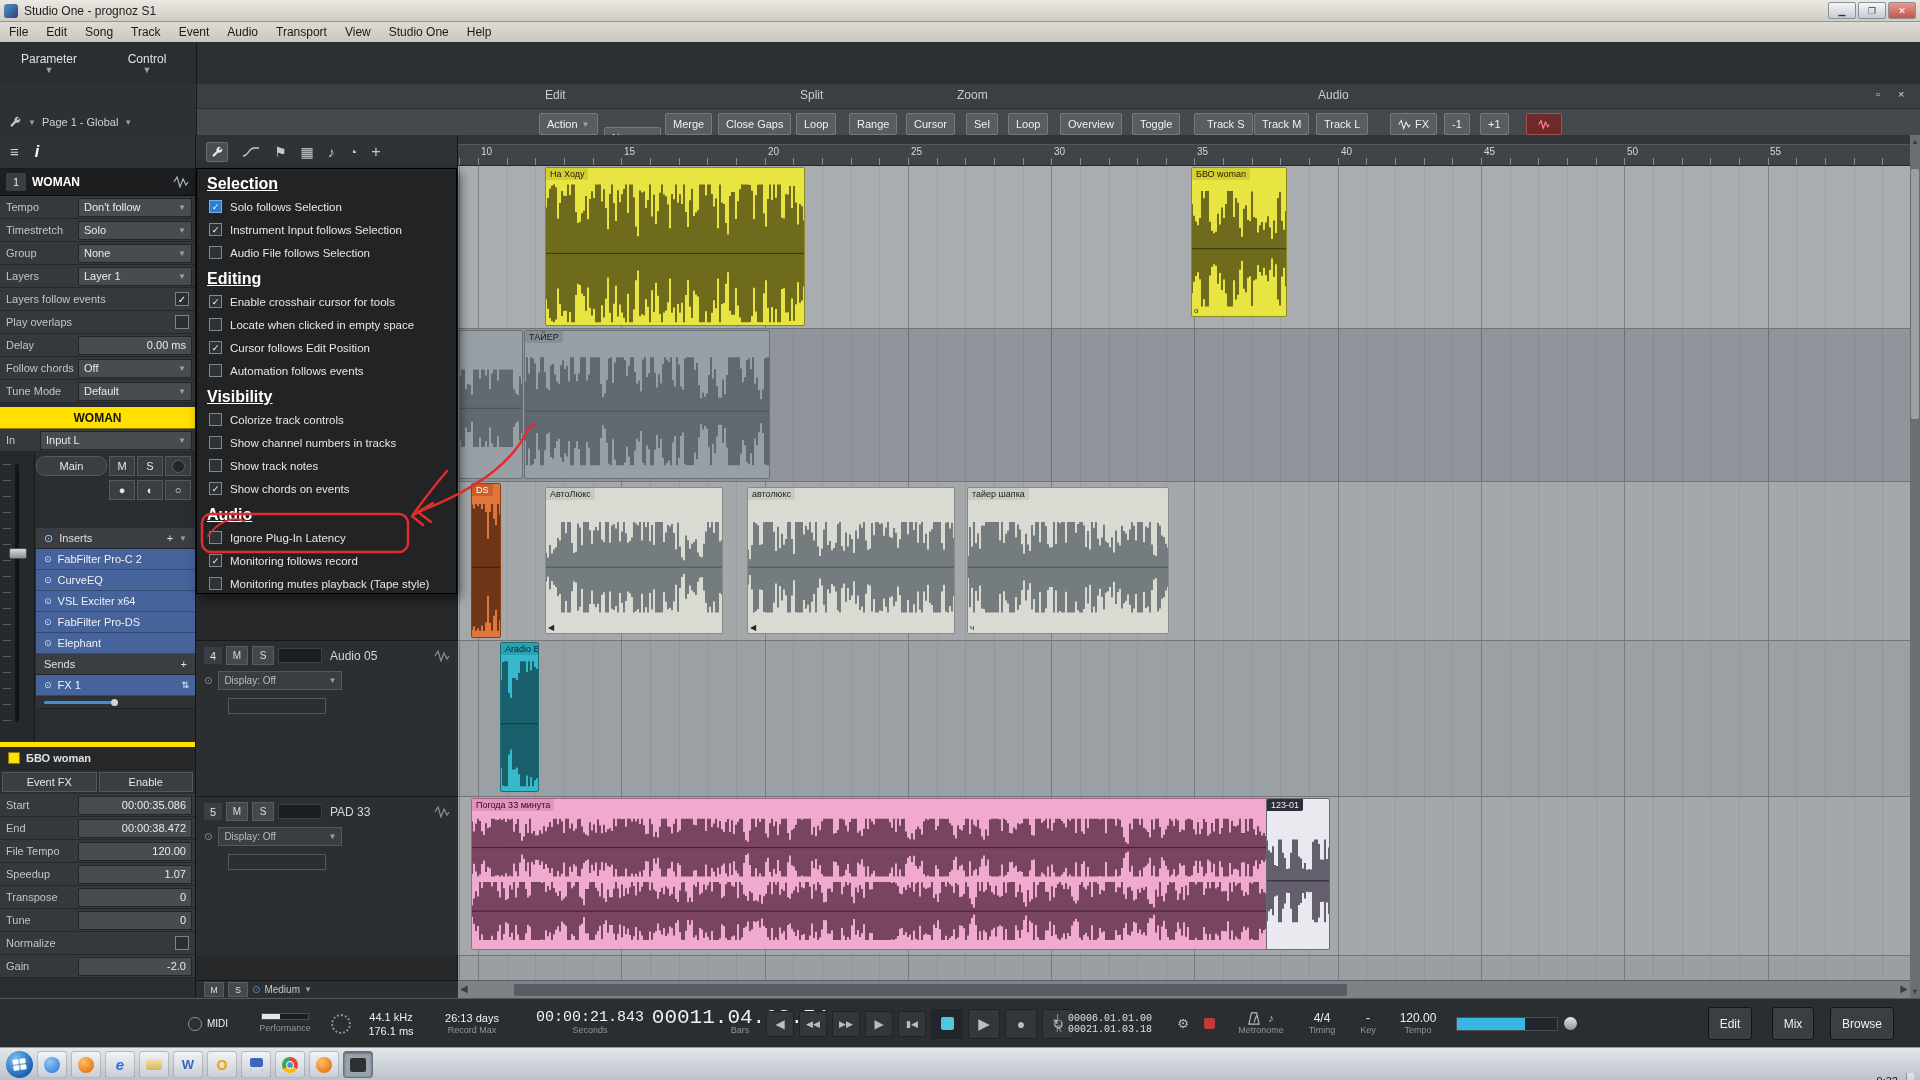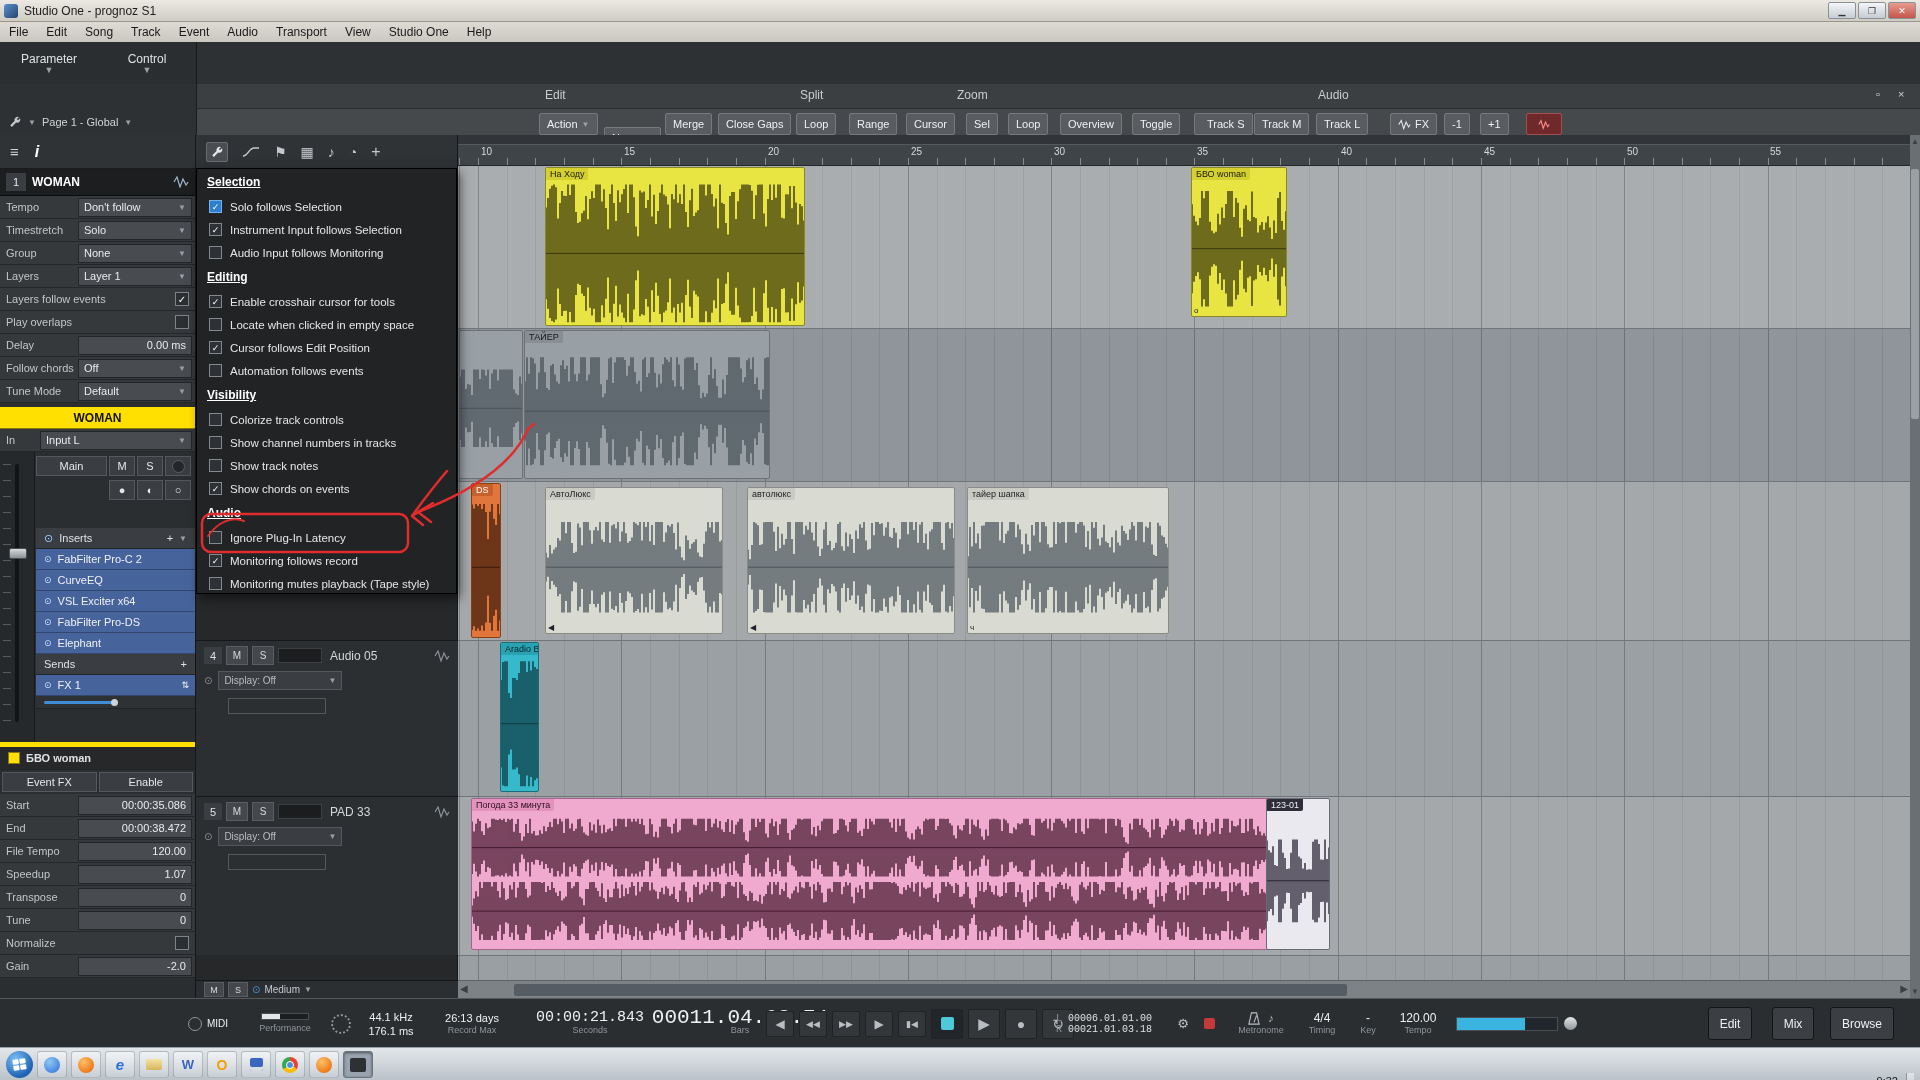--- a/index.html
+++ b/index.html
@@ -69,21 +69,21 @@
   .clip{position:absolute;border:1px solid #5c5f63;border-radius:2px;box-sizing:border-box;overflow:hidden;}
   .clip-label{position:absolute;left:0;top:0;font-size:9px;padding:1px 4px;white-space:nowrap;z-index:3;border-bottom-right-radius:2px;}
   .wave{position:absolute;left:0;top:10px;right:0;bottom:2px;overflow:hidden;}
   .clip-corner{position:absolute;left:2px;bottom:1px;font-size:8px;color:#20242a;z-index:3;}
   #hscroll{position:absolute;left:0;top:845px;width:1452px;height:18px;background:#7d8287;border-top:1px solid #5c6166;}
   #hthumb{position:absolute;left:56px;top:3px;width:833px;height:12px;background:#565c63;border-radius:2px;}
   #vscroll{left:1910px;top:135px;width:10px;height:863px;background:#6a6f73;}
   #vthumb{position:absolute;left:1px;top:34px;width:8px;height:250px;background:#9ba0a4;border-radius:2px;}
   
   #popup{left:196px;top:168px;width:261px;height:426px;background:#212325;border:1px solid #000;box-shadow:3px 4px 10px rgba(0,0,0,.55);z-index:40;box-sizing:border-box;}
-  .pop-title{padding:6px 10px 3px;color:#fff;font-weight:bold;font-size:12px;text-decoration:underline;height:17px;box-sizing:content-box;}
+  .pop-title{padding:6px 10px 3px;color:#fff;font-weight:bold;font-size:16px;text-decoration:underline;height:17px;box-sizing:content-box;}
   .pop-item{height:23px;display:flex;align-items:center;padding-left:12px;gap:8px;color:#e4e6e8;font-size:11.5px;}
   .pop-box{width:11px;height:11px;border:1px solid #84898e;background:#2e3236;color:#fff;font-size:9px;display:flex;align-items:center;justify-content:center;flex:none;}
   .pop-box.blue{background:#2f7fd0;border-color:#7ab0e8;}
   
   #transport{left:0;top:998px;width:1920px;height:49px;background:#2b2e31;border-top:1px solid #55595d;color:#cfd3d6;}
   .tcell{position:absolute;display:flex;flex-direction:column;align-items:center;justify-content:center;top:0;height:49px;}
   .tval{font-size:12px;color:#eef0f2;line-height:14px;}
   .tlab{font-size:9px;color:#8f959a;line-height:11px;}
   .tpbtn{width:26px;height:24px;display:flex;align-items:center;justify-content:center;color:#b9bec2;font-size:12px;background:#33373a;border:1px solid #202326;border-radius:2px;}
   .bigbtn{position:absolute;top:8px;height:31px;background:#3b3e42;border:1px solid #121416;border-radius:3px;color:#eef0f2;font-size:12px;display:flex;align-items:center;justify-content:center;}
@@ -400,21 +400,21 @@
 
     <div style="position:relative;height:290px;background:#2b2e30;">
 
       <div class="abs" style="left:0;top:0;width:34px;height:290px;background:#26292b;border-right:1px solid #17191b;">
         <div class="abs" style="left:15px;top:12px;width:4px;height:258px;background:#121416;border-radius:2px;"></div>
         <div class="abs" style="left:9px;top:96px;width:16px;height:9px;background:linear-gradient(#d8dbdd,#8a9096);border:1px solid #4a4e52;border-radius:2px;"></div>
         <div class="abs" style="left:3px;top:12px;width:8px;height:258px;background:repeating-linear-gradient(#555a5e 0 1px,transparent 1px 16px);"></div>
       </div>
 
       <div class="abs" style="left:36px;top:4px;right:4px;display:flex;gap:2px;">
-        <span class="cellbtn" style="flex:1.8;">Main</span>
+        <span class="cellbtn" style="flex:1.8;border-radius:9px;">Main</span>
         <span class="cellbtn" style="width:24px;">M</span>
         <span class="cellbtn" style="width:24px;">S</span>
         <span class="cellbtn" style="width:24px;">
             <span style="color:#1d1f21;background:#23262a;border-radius:50%;width:11px;height:11px;display:inline-block;border:1px solid #5a5e62;"></span>
           </span>
       </div>
       <div class="abs" style="left:36px;top:28px;right:4px;display:flex;gap:2px;justify-content:flex-end;">
         <span class="cellbtn" style="width:24px;">
             <span>●</span>
           </span>
@@ -744,21 +744,21 @@
     <div class="pop-item">
         <span class="pop-box blue">✓</span>
         <span>Solo follows Selection</span>
       </div>
     <div class="pop-item">
         <span class="pop-box">✓</span>
         <span>Instrument Input follows Selection</span>
       </div>
     <div class="pop-item">
         <span class="pop-box"></span>
-        <span>Audio Input follows Monitoring</span>
+        <span>Audio File follows Selection</span>
       </div>
     <div class="pop-title">Editing</div>
     <div class="pop-item">
         <span class="pop-box">✓</span>
         <span>Enable crosshair cursor for tools</span>
       </div>
     <div class="pop-item">
         <span class="pop-box"></span>
         <span>Locate when clicked in empty space</span>
       </div>

